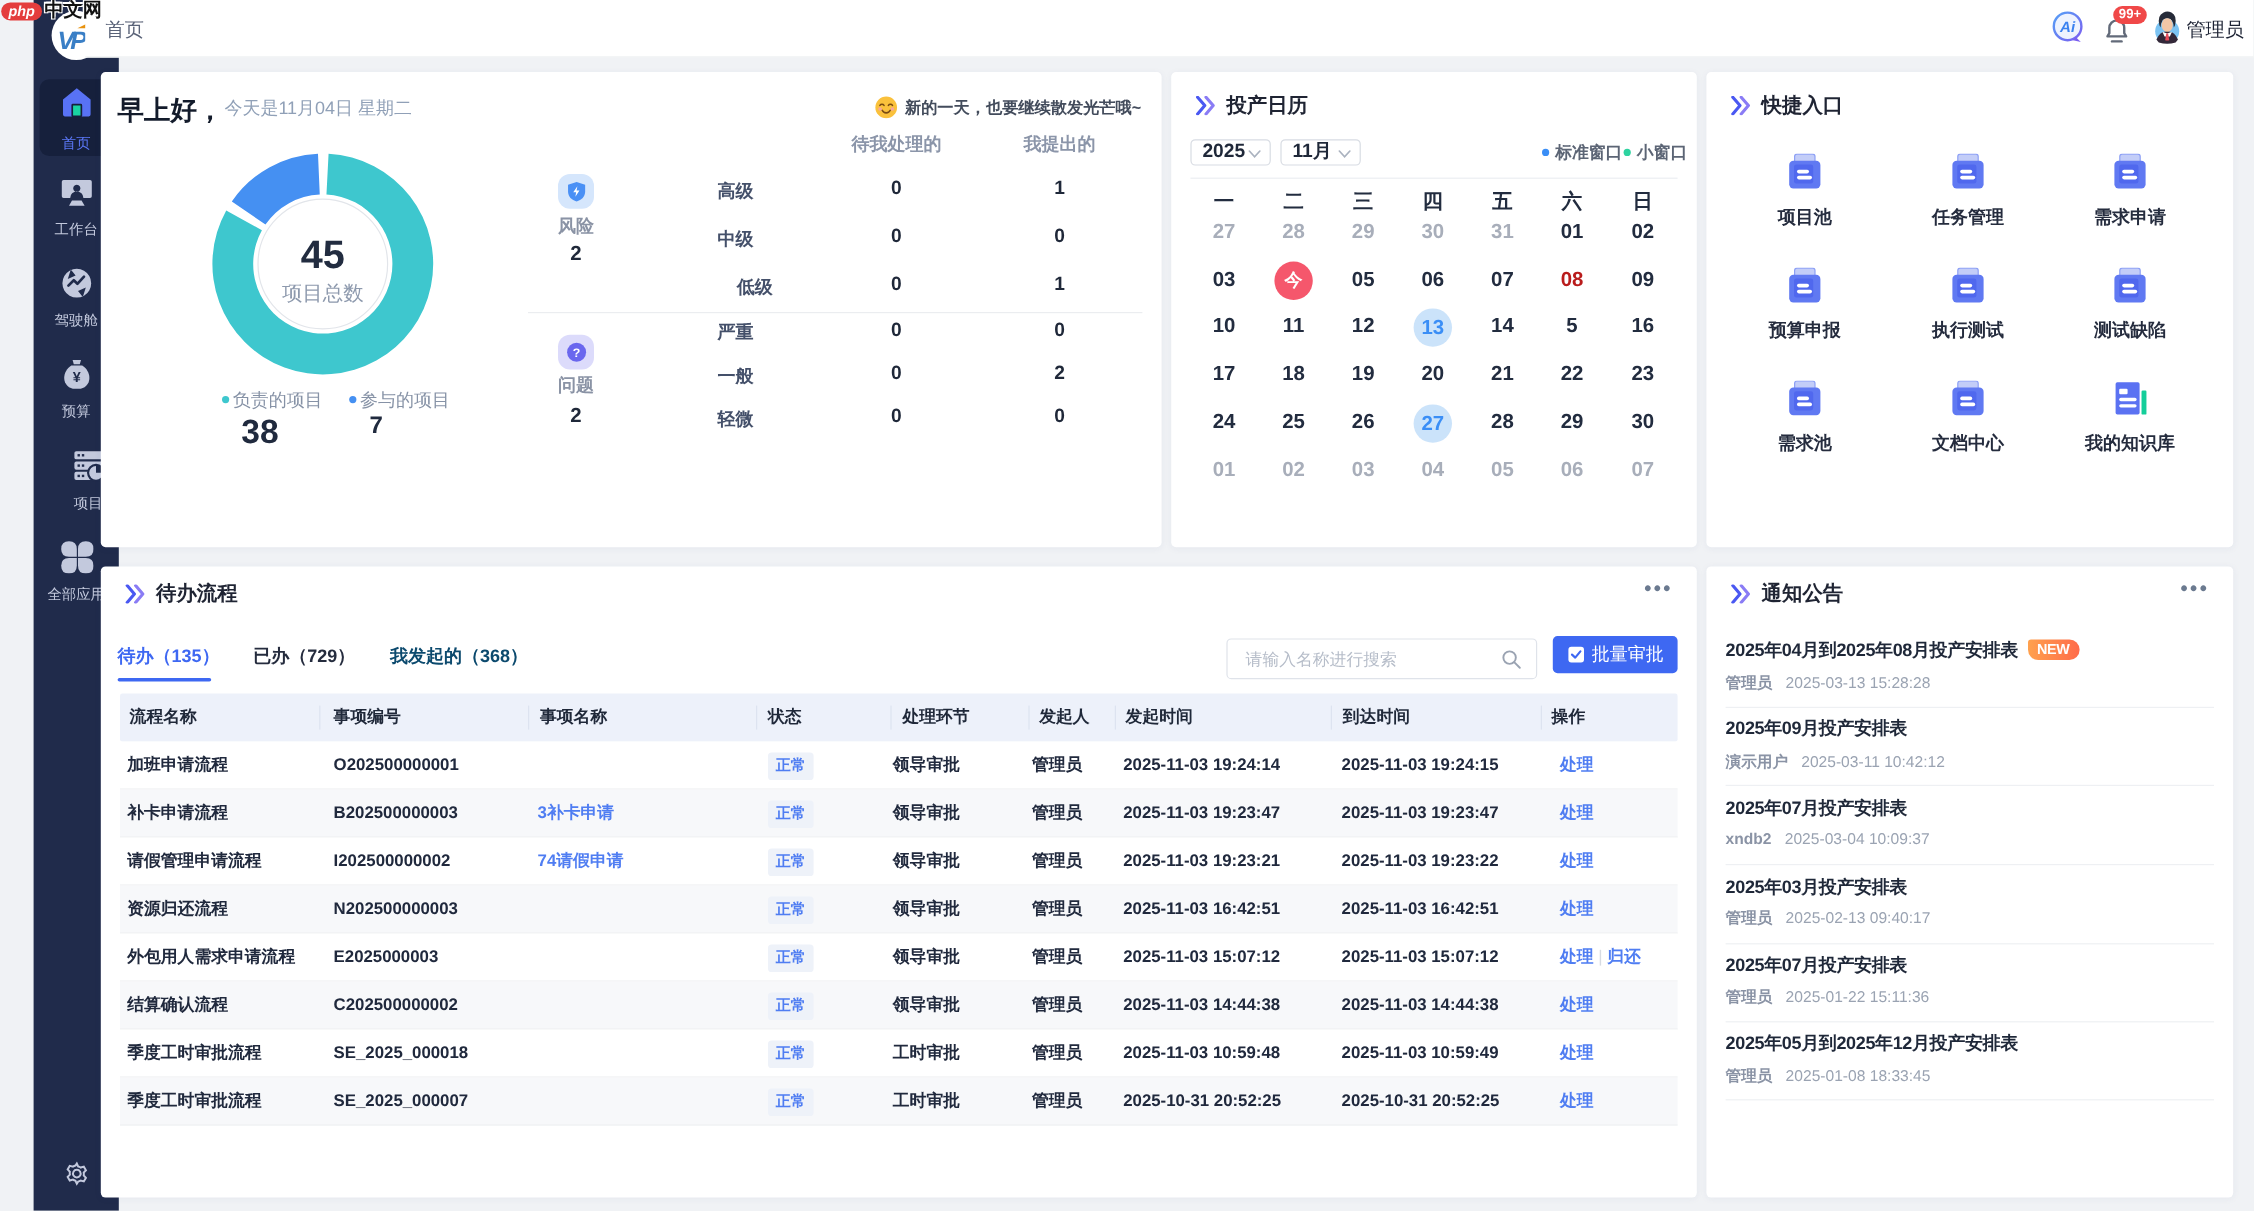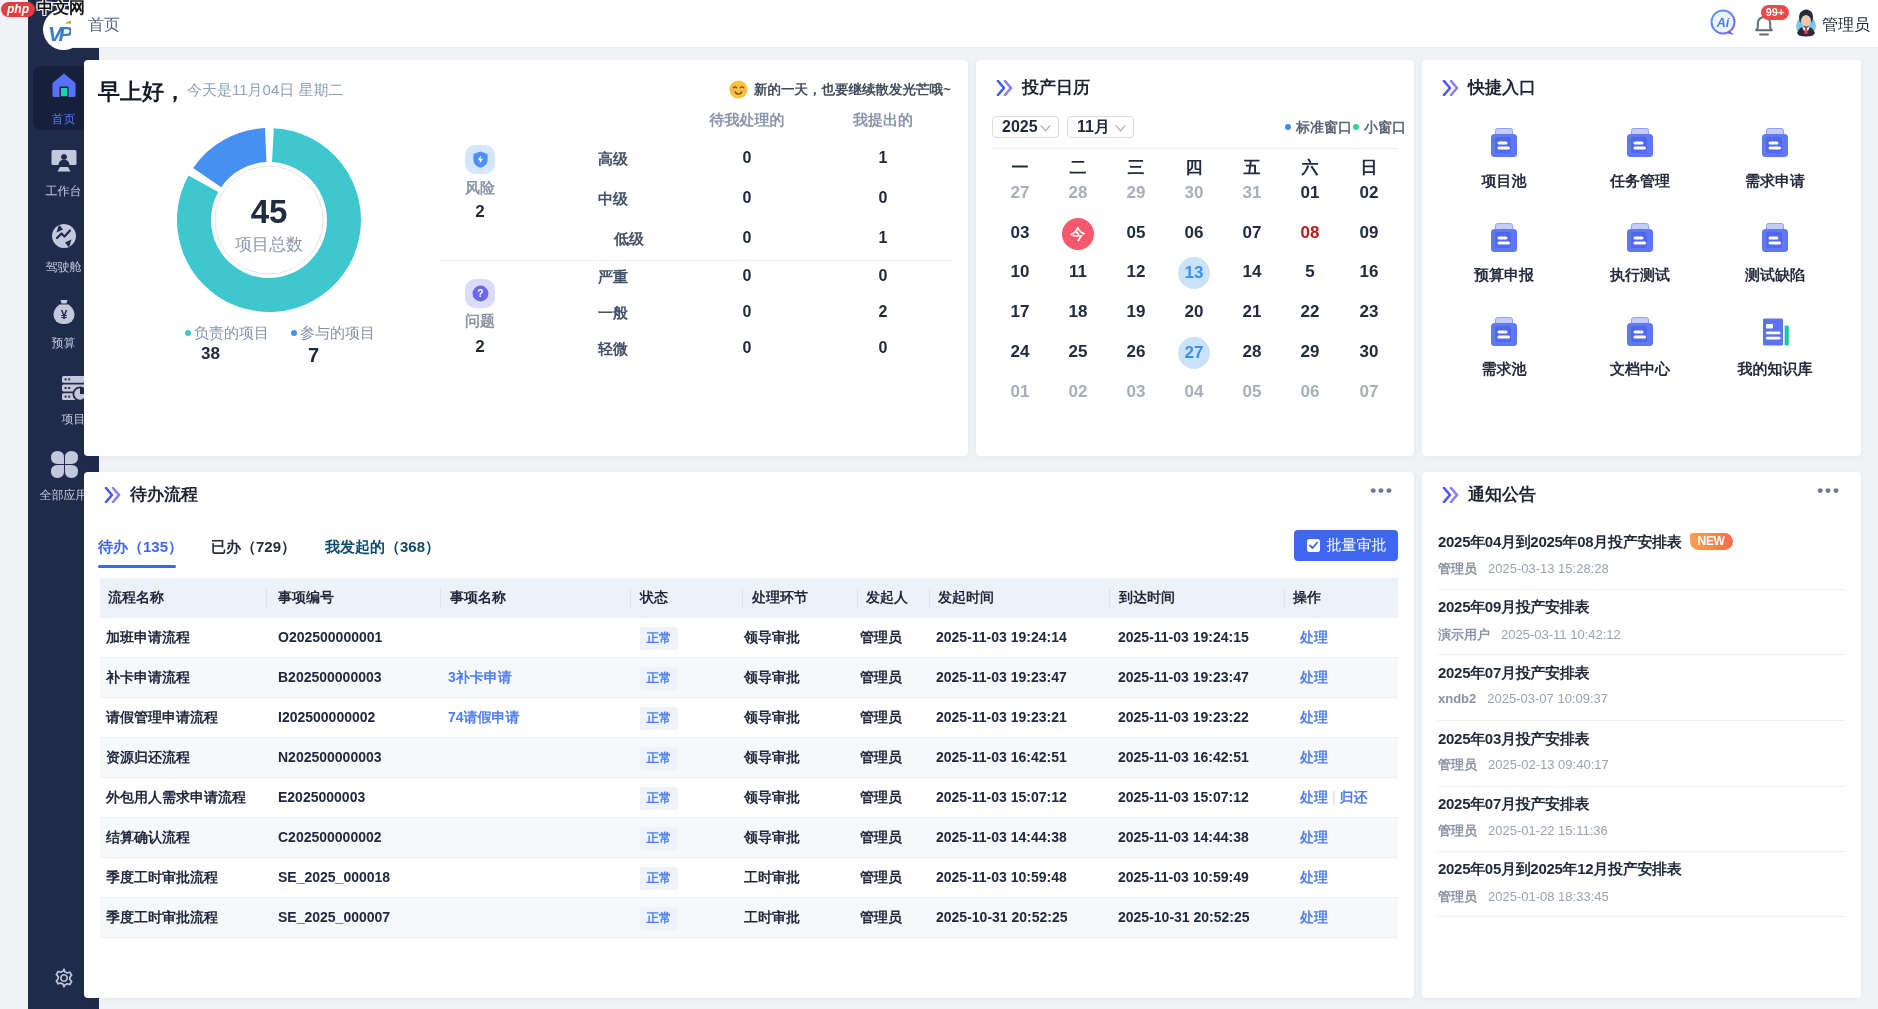--- a/index.html
+++ b/index.html
@@ -137,21 +137,21 @@
   </div>
   <svg class="a" style="left:90px;top:65px;" width="190" height="190" viewBox="0 0 190 190">
     <path d="M99.81 3.13 A92 92 0 1 1 14.53 50.40 L44.27 66.88 A58 58 0 1 0 98.04 37.08 Z" fill="#3ec7ce"></path>
       <path d="M19.18 42.89 A92 92 0 0 1 90.99 3.09 L92.47 37.06 A58 58 0 0 0 47.20 62.15 Z" fill="#4590f2"></path>
     <circle cx="95" cy="95" r="54" fill="#fff" stroke="#e2e5ea" stroke-width="1"></circle>
   </svg>
   <div class="a" style="left:105px;top:133px;width:160px;text-align:center;font-size:33px;font-weight:bold;color:#222c40;">45</div>
   <div class="a" style="left:105px;top:173px;width:160px;text-align:center;font-size:17px;color:#8d99ad;">项目总数</div>
   <span class="a" style="left:101px;top:270px;width:6px;height:6px;border-radius:50%;background:#3ec7ce;"></span>
   <span class="a" style="left:110px;top:264px;font-size:15px;color:#8692a6;">负责的项目</span>
-  <span class="a" style="left:117px;top:284px;font-size:17px;font-weight:bold;color:#202a3e;">38</span>
+  <span class="a" style="left:117px;top:284px;font-size:28px;font-weight:bold;color:#202a3e;">38</span>
   <span class="a" style="left:207px;top:270px;width:6px;height:6px;border-radius:50%;background:#4590f2;"></span>
   <span class="a" style="left:216px;top:264px;font-size:15px;color:#8692a6;">参与的项目</span>
   <span class="a" style="left:224px;top:284px;font-size:20px;font-weight:bold;color:#202a3e;">7</span>
   <span class="a" style="left:603px;top:51px;width:120px;text-align:center;font-size:15px;font-weight:600;color:#8b95a9;">待我处理的</span>
   <span class="a" style="left:739px;top:51px;width:120px;text-align:center;font-size:15px;font-weight:600;color:#8b95a9;">我提出的</span>
   <div class="a" style="left:381px;top:85px;width:30px;height:29px;background:#d5e6fc;border-radius:10px;"></div>
   <svg class="a" style="left:387px;top:90px;" width="19" height="19" viewBox="0 0 24 24">
       <path d="M12 2 L21 5 V12 C21 17.5 17.2 21 12 22.5 C6.8 21 3 17.5 3 12 V5 Z" fill="#4a90f5"></path>
       <path d="M12.8 6.5 L8.5 13 h3 l-0.8 4.5 L15 11 h-3 Z" fill="#fff"></path>
     </svg>
@@ -331,20 +331,27 @@
 <div class="card" id="cardD" style="left:84px;top:472px;width:1330px;height:526px;">
   <div class="hdr" style="top:11px;"><svg width="18" height="16" viewBox="0 0 18 16">
         <path d="M2 1 L8 8 L2 15" stroke="#4a58f2" stroke-width="2.6" fill="none" stroke-linecap="round" stroke-linejoin="round"></path>
         <path d="M9 1 L15 8 L9 15" stroke="#8a7cf5" stroke-width="2.6" fill="none" stroke-linecap="round" stroke-linejoin="round"></path>
       </svg>待办流程</div>
   <div class="dots">•••</div>
   <span class="a" style="left:14px;top:66px;font-size:15px;font-weight:bold;color:#3e68f2;">待办（135）</span>
   <span class="a" style="left:127px;top:66px;font-size:15px;font-weight:bold;color:#252c3e;">已办（729）</span>
   <span class="a" style="left:241px;top:66px;font-size:15px;font-weight:bold;color:#0c4a6e;">我发起的（368）</span>
   <div class="a" style="left:14px;top:93px;width:78px;height:3px;border-radius:2px;background:#3e68f2;"></div>
+  <div class="a" style="left:938px;top:60px;width:259px;height:34px;border:1px solid #dfe3ea;border-radius:4px;background:#fff;">
+    <span style="position:absolute;left:15px;top:8px;font-size:14px;color:#b6bdc9;">请输入名称进行搜索</span>
+    <svg style="position:absolute;right:12px;top:8px;" width="17" height="17" viewBox="0 0 17 17">
+        <circle cx="7" cy="7" r="5.2" fill="none" stroke="#9aa3b2" stroke-width="1.6"></circle>
+        <path d="M11 11 L15.5 15.5" stroke="#9aa3b2" stroke-width="1.6" stroke-linecap="round"></path>
+      </svg>
+  </div>
   <div class="a" style="left:1210px;top:58px;width:104px;height:31px;background:#3e68f2;border-radius:4px;color:#fff;font-size:15px;display:flex;align-items:center;justify-content:center;">
     <svg width="15" height="15" viewBox="0 0 15 15" style="margin-right:6px;">
         <rect x="1" y="1" width="13" height="13" rx="2.5" fill="#fff"></rect>
         <path d="M4 7.5 L6.7 10 L11 4.8" stroke="#3e68f2" stroke-width="1.8" fill="none" stroke-linecap="round" stroke-linejoin="round"></path>
       </svg>批量审批
   </div>
   <div class="a" style="left:16px;top:106px;width:1298px;height:40px;background:#edf1fa;border-radius:2px;">
       <span class="a" style="left:8px;top:11px;font-size:14px;font-weight:bold;color:#1f2839;">流程名称</span>
       <span class="a" style="left:178px;top:11px;font-size:14px;font-weight:bold;color:#1f2839;">事项编号</span>
       <span class="a" style="left:350px;top:11px;font-size:14px;font-weight:bold;color:#1f2839;">事项名称</span>
@@ -444,21 +451,21 @@
         <path d="M9 1 L15 8 L9 15" stroke="#8a7cf5" stroke-width="2.6" fill="none" stroke-linecap="round" stroke-linejoin="round"></path>
       </svg>通知公告</div>
   <div class="dots">•••</div>
   <div class="a" style="left:16px;top:61px;font-size:15px;letter-spacing:-0.3px;font-weight:bold;color:#1f2839;white-space:nowrap;">2025年04月到2025年08月投产安排表<span style="display:inline-block;margin-left:8px;padding:1px 8px 2px;background:linear-gradient(90deg,#ffa14e,#ff6b4a);border-radius:3px 10px 10px 10px;color:#fff;font-size:12px;font-weight:bold;vertical-align:2px;">NEW</span></div>
   <div class="a" style="left:16px;top:88px;font-size:13px;font-weight:600;color:#8a93a5;">管理员<span style="margin-left:11px;font-weight:400;color:#9aa3b2;">2025-03-13 15:28:28</span></div>
   <div class="a" style="left:16px;top:117px;width:407px;height:1px;background:#eef0f3;"></div>
   <div class="a" style="left:16px;top:126px;font-size:15px;letter-spacing:-0.3px;font-weight:bold;color:#1f2839;white-space:nowrap;">2025年09月投产安排表</div>
   <div class="a" style="left:16px;top:154px;font-size:13px;font-weight:600;color:#8a93a5;">演示用户<span style="margin-left:11px;font-weight:400;color:#9aa3b2;">2025-03-11 10:42:12</span></div>
   <div class="a" style="left:16px;top:182px;width:407px;height:1px;background:#eef0f3;"></div>
   <div class="a" style="left:16px;top:192px;font-size:15px;letter-spacing:-0.3px;font-weight:bold;color:#1f2839;white-space:nowrap;">2025年07月投产安排表</div>
-  <div class="a" style="left:16px;top:219px;font-size:13px;font-weight:600;color:#8a93a5;">xndb2<span style="margin-left:11px;font-weight:400;color:#9aa3b2;">2025-03-07 10:09:37</span></div>
+  <div class="a" style="left:16px;top:219px;font-size:13px;font-weight:600;color:#8a93a5;">xndb2<span style="margin-left:11px;font-weight:400;color:#9aa3b2;">2025-03-04 10:09:37</span></div>
   <div class="a" style="left:16px;top:248px;width:407px;height:1px;background:#eef0f3;"></div>
   <div class="a" style="left:16px;top:258px;font-size:15px;letter-spacing:-0.3px;font-weight:bold;color:#1f2839;white-space:nowrap;">2025年03月投产安排表</div>
   <div class="a" style="left:16px;top:284px;font-size:13px;font-weight:600;color:#8a93a5;">管理员<span style="margin-left:11px;font-weight:400;color:#9aa3b2;">2025-02-13 09:40:17</span></div>
   <div class="a" style="left:16px;top:314px;width:407px;height:1px;background:#eef0f3;"></div>
   <div class="a" style="left:16px;top:323px;font-size:15px;letter-spacing:-0.3px;font-weight:bold;color:#1f2839;white-space:nowrap;">2025年07月投产安排表</div>
   <div class="a" style="left:16px;top:350px;font-size:13px;font-weight:600;color:#8a93a5;">管理员<span style="margin-left:11px;font-weight:400;color:#9aa3b2;">2025-01-22 15:11:36</span></div>
   <div class="a" style="left:16px;top:379px;width:407px;height:1px;background:#eef0f3;"></div>
   <div class="a" style="left:16px;top:388px;font-size:15px;letter-spacing:-0.3px;font-weight:bold;color:#1f2839;white-space:nowrap;">2025年05月到2025年12月投产安排表</div>
   <div class="a" style="left:16px;top:416px;font-size:13px;font-weight:600;color:#8a93a5;">管理员<span style="margin-left:11px;font-weight:400;color:#9aa3b2;">2025-01-08 18:33:45</span></div>
   <div class="a" style="left:16px;top:444px;width:407px;height:1px;background:#eef0f3;"></div>

